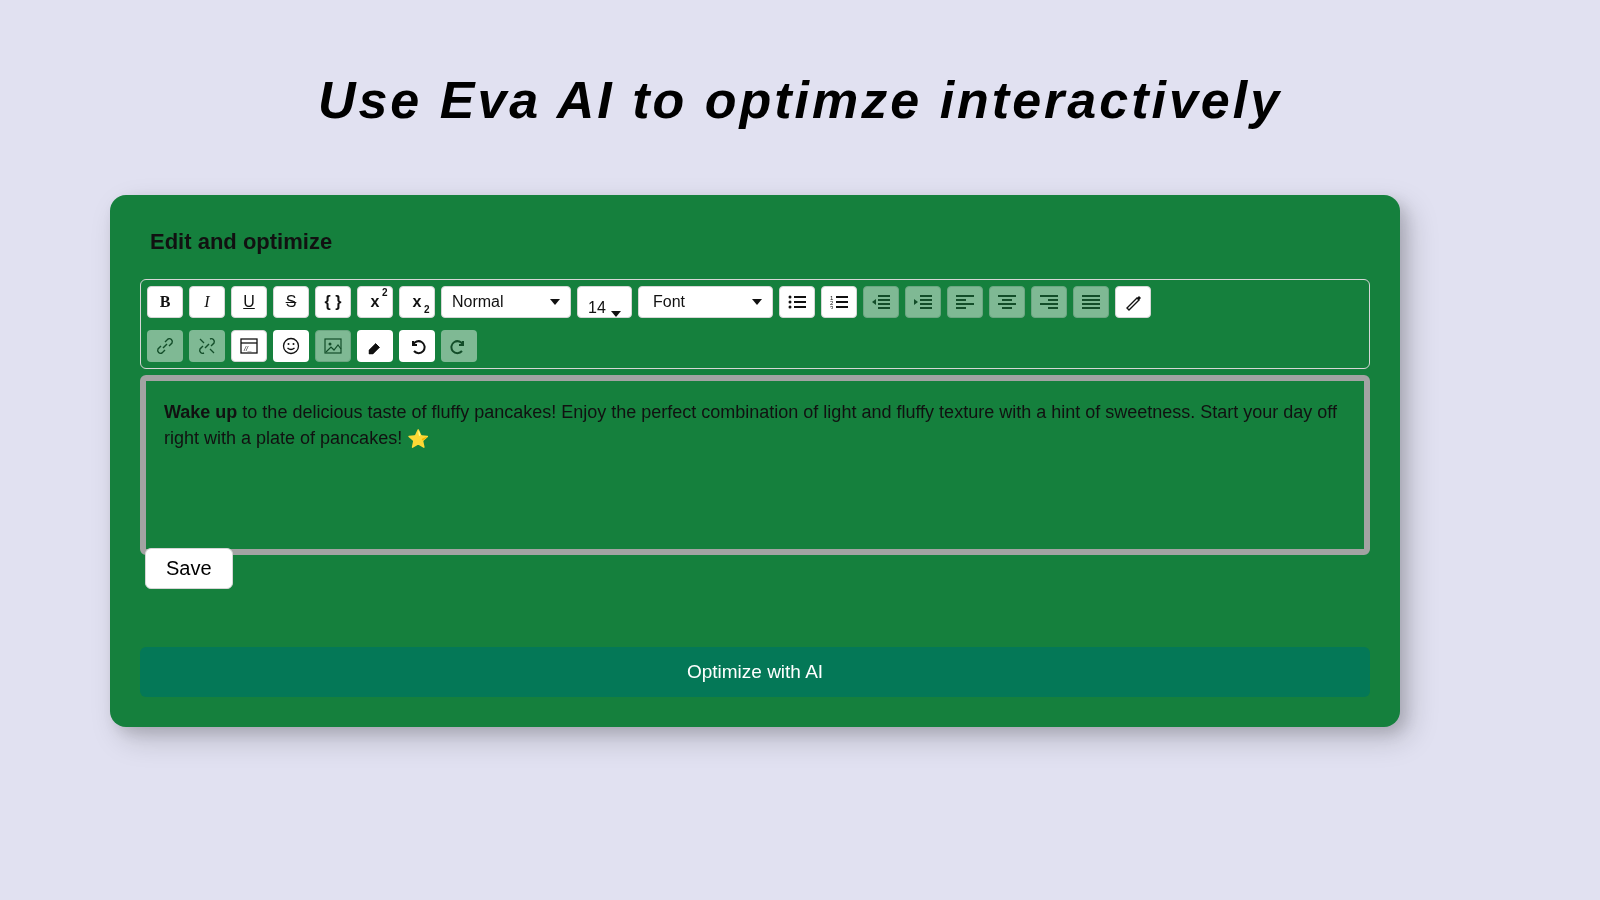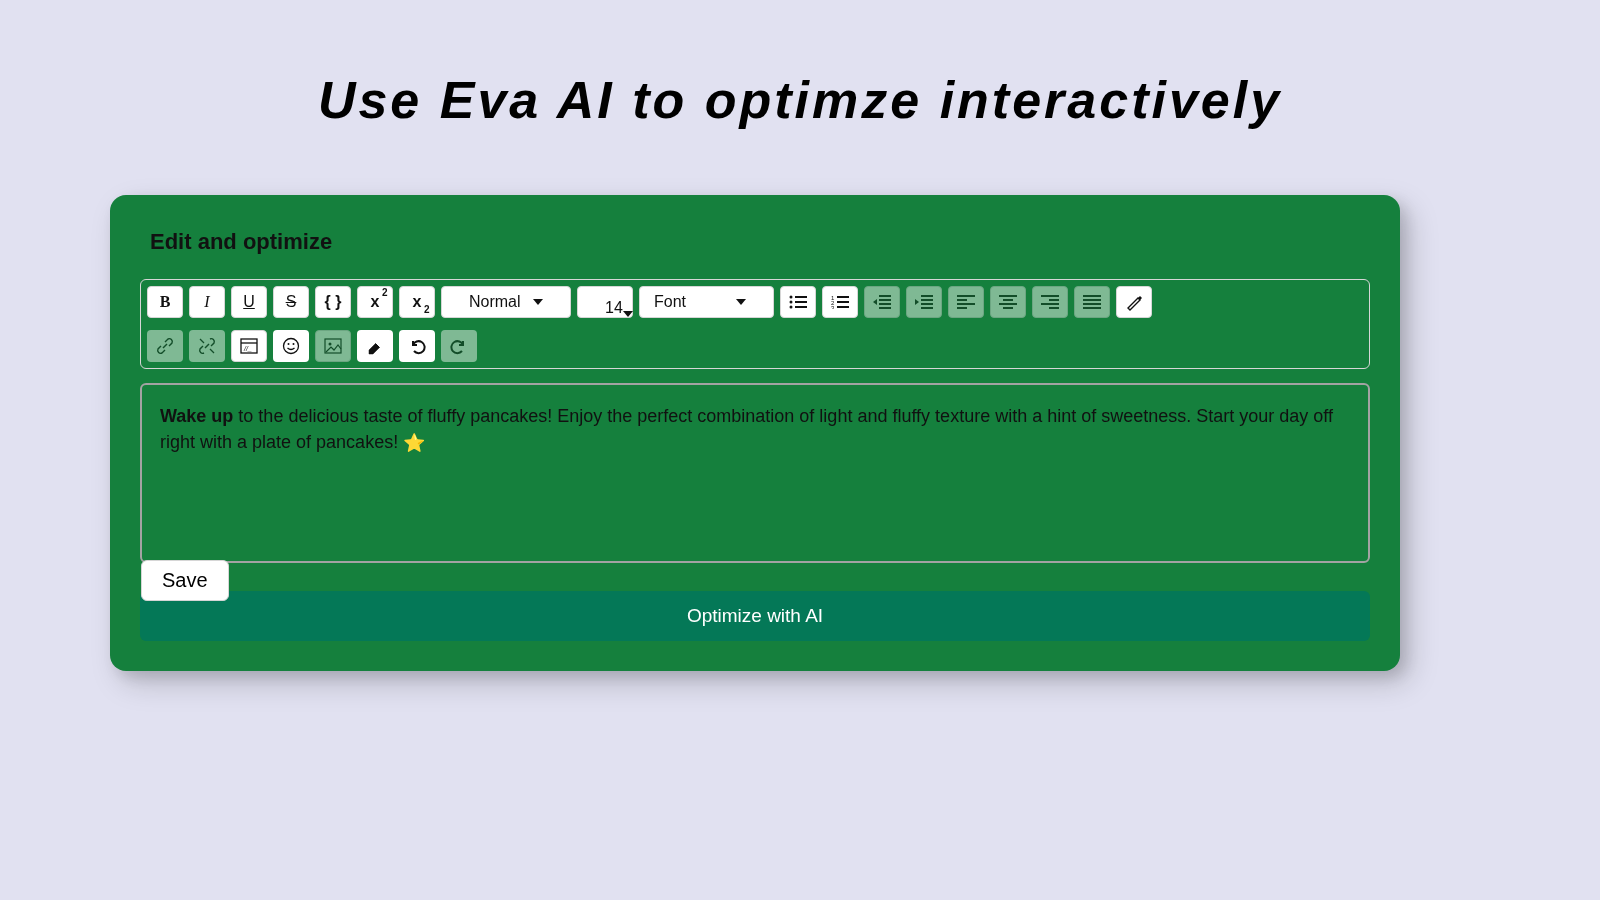--- a/index.html
+++ b/index.html
@@ -54,35 +54,35 @@
     align-items: center;
     justify-content: center;
     font-size: 16px;
     color: #111;
     cursor: pointer;
   }
   .tb-btn.dim { opacity: 0.45; }
   .tb-btn.no-border { border-color: transparent; }
   .tb-btn svg { display: block; }
   .tb-sel {
-    padding: 0 27px;
+    padding: 0 10px;
     gap: 0;
     cursor: pointer;
   }
   .tb-sel .caret {
     width: 0; height: 0;
     border-left: 5px solid transparent;
     border-right: 5px solid transparent;
     border-top: 6px solid #111;
   }
   .row2-gap { width: 100%; height: 0; }
 
   .editor {
-    margin-top: 14px;
-    border: 2px solid #a3a3a3;
+    margin-top: 6px;
+    border: 6px solid #a3a3a3;
     border-radius: 6px;
     min-height: 180px;
     padding: 18px 18px 60px 18px;
     position: relative;
     font-size: 18px;
     line-height: 1.45;
     color: #111;
   }
   .editor .bold { font-weight: bold; }
   .star {
@@ -96,21 +96,21 @@
     left: -1px;
     bottom: -40px;
     border: 1px solid #d6d6d6;
     border-radius: 6px;
     background: #fff;
     padding: 8px 20px;
     font-size: 20px;
     cursor: pointer;
   }
   .primary-btn {
-    margin-top: 28px;
+    margin-top: 92px;
     width: 100%;
     background: #047857;
     color: #fff;
     border: none;
     border-radius: 6px;
     padding: 14px 16px;
     font-size: 19px;
     cursor: pointer;
   }
 

